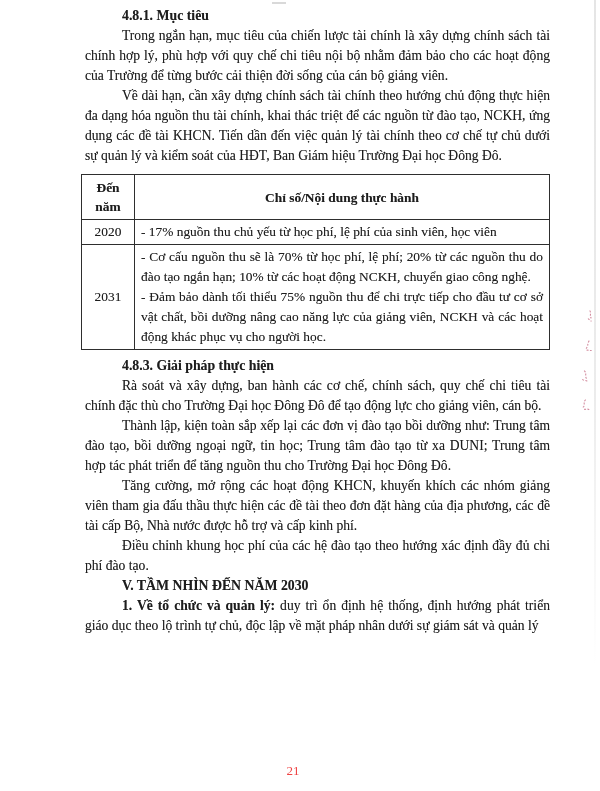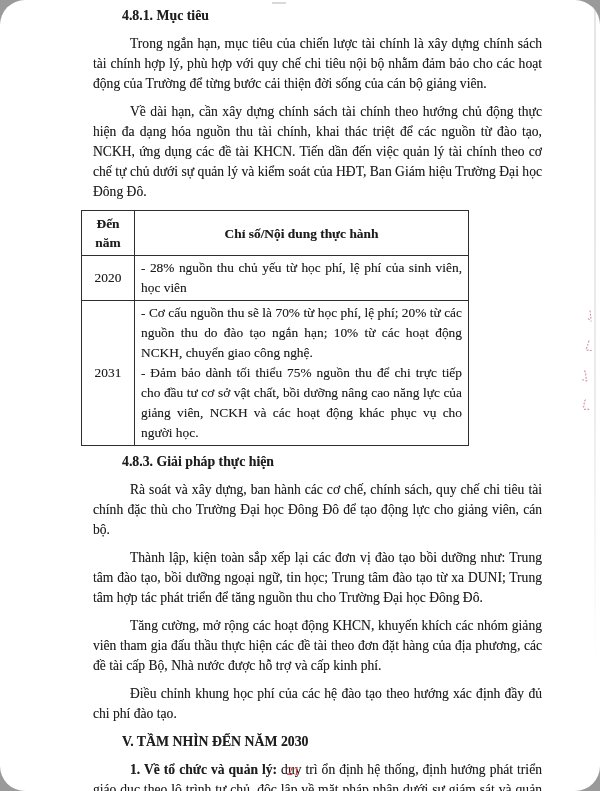--- a/index.html
+++ b/index.html
@@ -5,41 +5,40 @@
   html,body{margin:0;padding:0;}
   body{background:#9a9a9a;}
   .page{
     position:relative;
     width:600px;height:791px;
     margin:0 auto;
     background:#ffffff;
     overflow:hidden;
     font-family:"Liberation Serif","DejaVu Serif",serif;
     color:#1d1d1d;
-    border-radius:25px;
   }
   .content{
     position:absolute;
     left:85px;right:50px;top:6px;
     font-size:13.6px;
     line-height:20px;
     text-align:justify;
     text-shadow:0 0 0.5px rgba(45,45,45,.45);
   }
-  .content p{margin:8px;text-indent:37px;}
+  .content p{margin:0;text-indent:37px;}
   .hd{
     margin:0;
     font-size:13.8px;
     font-weight:bold;
     text-indent:37px;
     text-align:left;
   }
   table.roadmap{
     border-collapse:collapse;
-    width:388px;
+    width:469px;
     margin:8px 0 6px -4px;
     font-size:13.4px;
     table-layout:fixed;
   }
   table.roadmap th,
   table.roadmap td{
     border:1.6px solid #2e2e2e;
     text-align:center;
   }
   table.roadmap th{
@@ -103,21 +102,21 @@
       <thead>
         <tr>
           <th class="yr">Đến năm</th>
           <th>Chỉ số/Nội dung thực hành</th>
         </tr>
       </thead>
       <tbody>
         <tr>
           <td class="yr">2020</td>
           <td class="cell">
-            <div>- 28% nguồn thu chủ yếu từ học phí, lệ phí của sinh viên, học viên</div>
+            <div>- 17% nguồn thu chủ yếu từ học phí, lệ phí của sinh viên, học viên</div>
           </td>
         </tr>
         <tr>
           <td class="yr">2031</td>
           <td class="cell">
             <div>- Cơ cấu nguồn thu sẽ là 70% từ học phí, lệ phí; 20% từ các nguồn thu do đào tạo ngắn hạn; 10% từ các hoạt động NCKH, chuyển giao công nghệ.</div>
             <div>- Đảm bảo dành tối thiểu 75% nguồn thu để chi trực tiếp cho đầu tư cơ sở vật chất, bồi dưỡng nâng cao năng lực của giảng viên, NCKH và các hoạt động khác phục vụ cho người học.</div>
           </td>
         </tr>
       </tbody>

